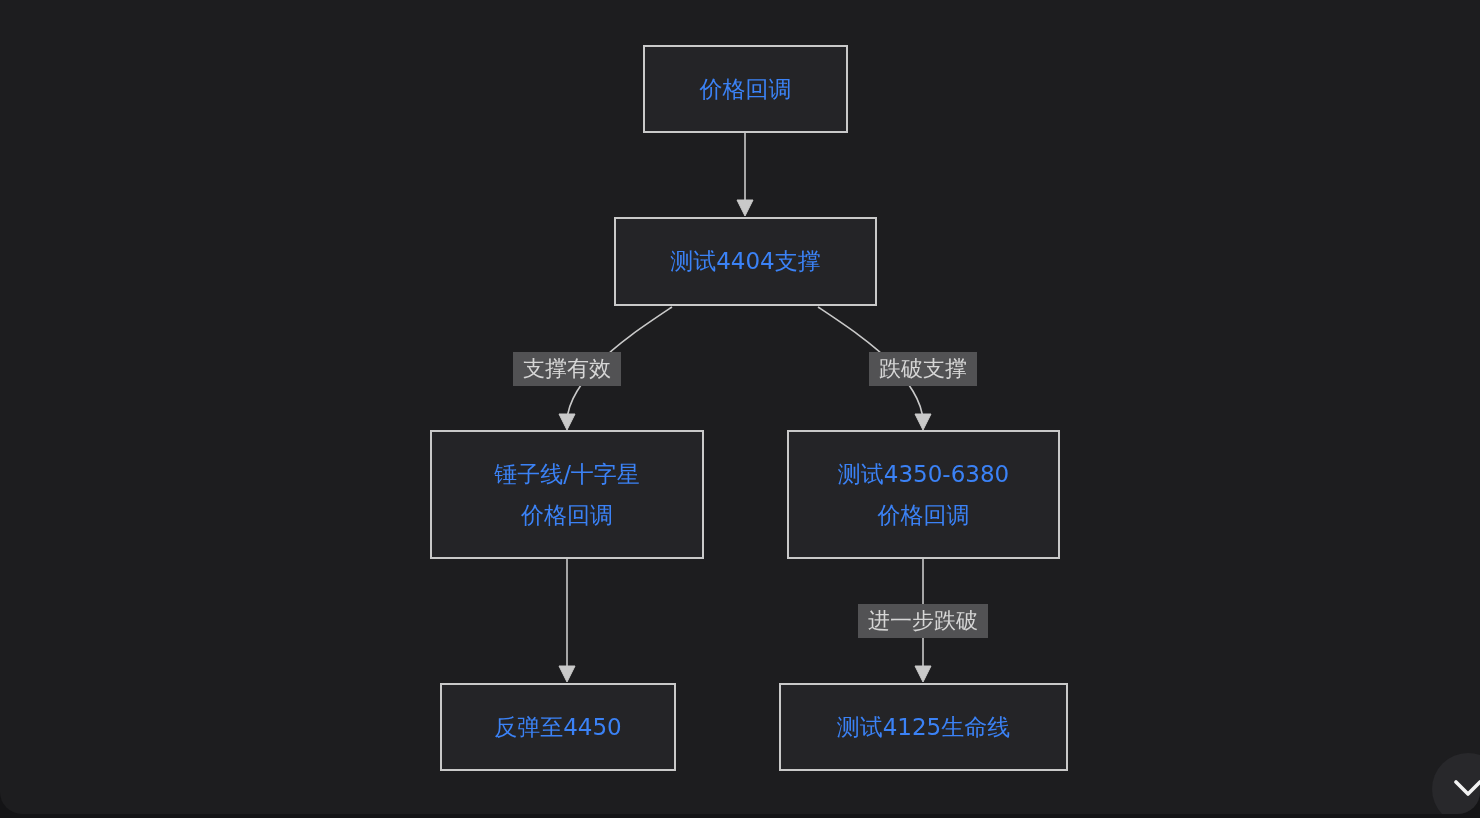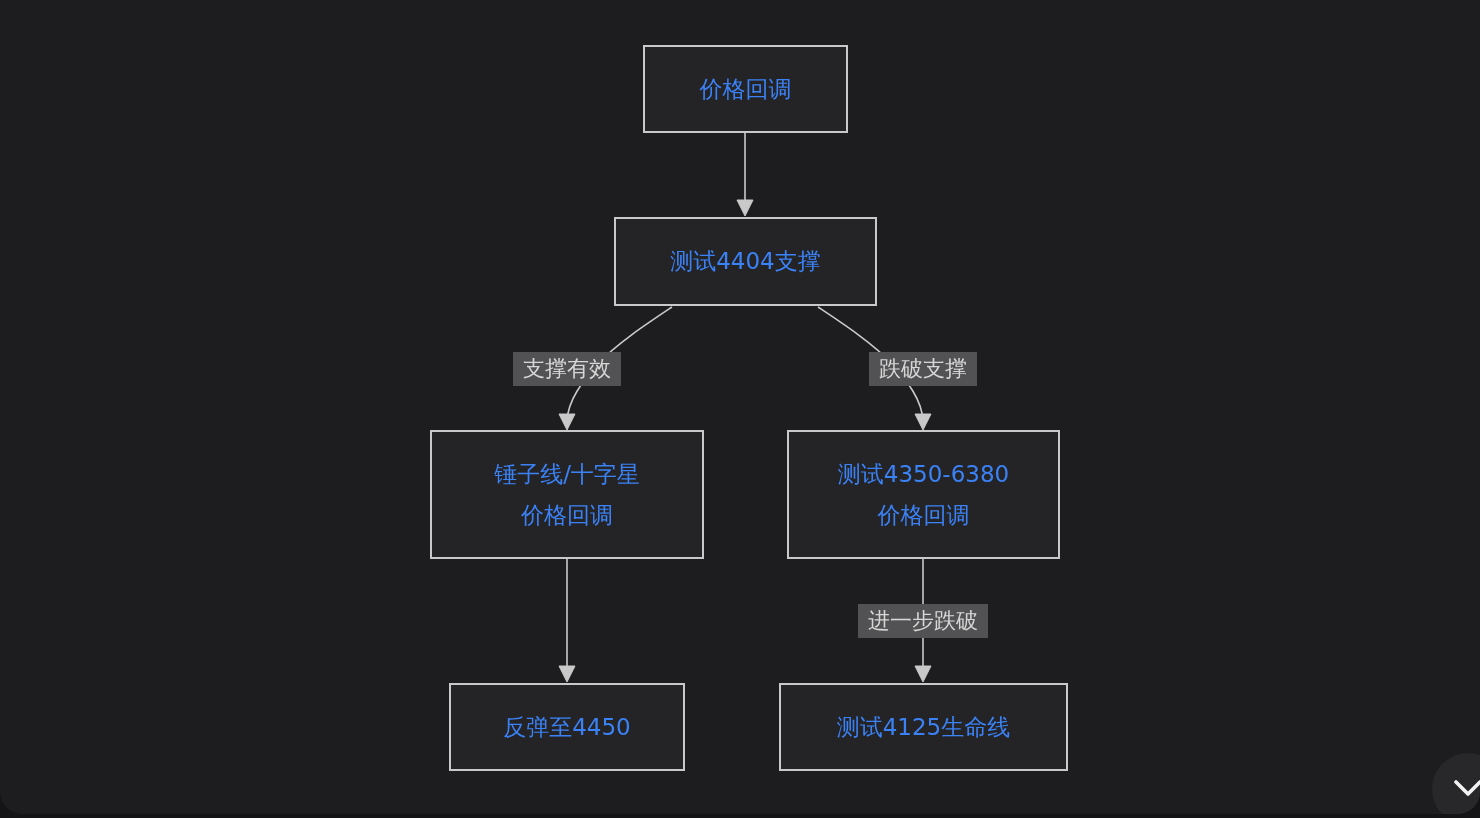--- a/index.html
+++ b/index.html
@@ -116,21 +116,21 @@
     <span>价格回调</span>
   </div>
 
   <div class="node" style="left:787px; top:430px; width:273px; height:129px;">
     <span>测试4350-6380</span>
     <span>价格回调</span>
   </div>
 
   <div class="edge-label" style="left:923px; top:604px;">进一步跌破</div>
 
-  <div class="node" style="left:449px; top:683px; width:236px; height:88px;">
+  <div class="node" style="left:440px; top:683px; width:236px; height:88px;">
     <span>反弹至4450</span>
   </div>
 
   <div class="node" style="left:779px; top:683px; width:289px; height:88px;">
     <span>测试4125生命线</span>
   </div>
 
   <button class="scroll-btn">
     <svg width="34" height="20" viewBox="0 0 34 20">
       <polyline points="5,3 17,15 29,3" fill="none" stroke="#f2f2f2" stroke-width="3.6" stroke-linecap="round" stroke-linejoin="round"></polyline>

